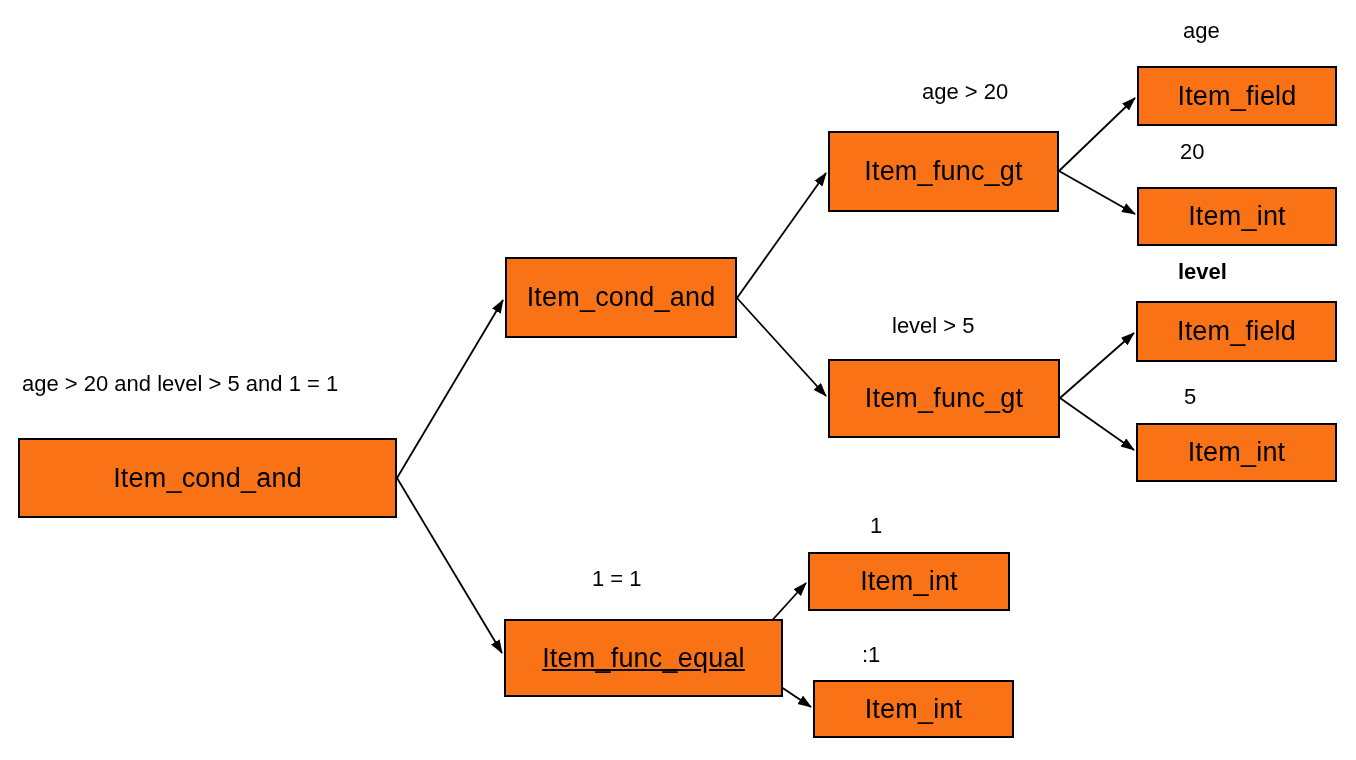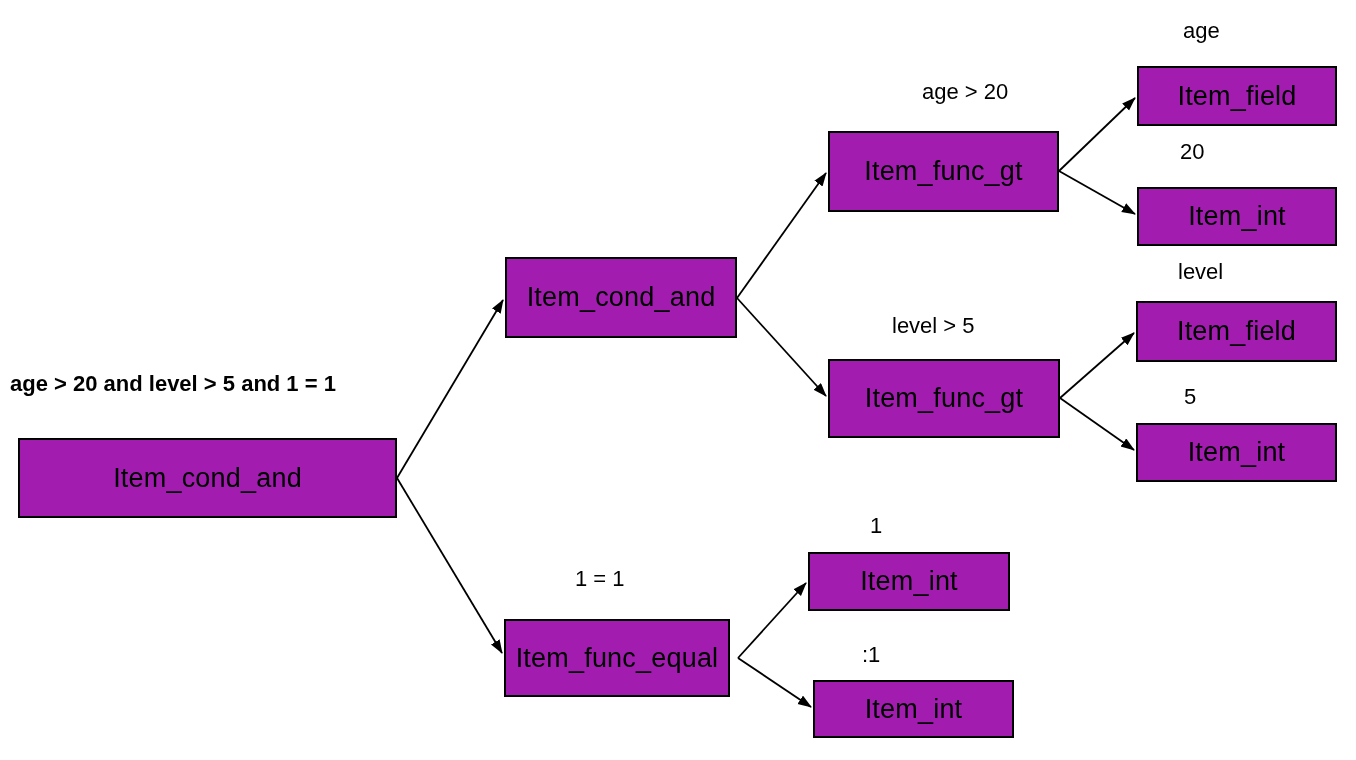--- a/index.html
+++ b/index.html
@@ -20,21 +20,21 @@
     left: 0;
     top: 0;
     width: 1356px;
     height: 760px;
     pointer-events: none;
   }
   .node {
     position: absolute;
     box-sizing: border-box;
     border: 2.5px solid #000000;
-    background: #a21caf;
+    background: #f97316;
     display: flex;
     align-items: center;
     justify-content: center;
     color: #000000;
     font-size: 27px;
     letter-spacing: 0.2px;
     white-space: nowrap;
   }
   .annotation {
     position: absolute;
@@ -85,32 +85,32 @@
     </div>
     <div class="node" style="left: 1137px; top: 187px; width: 200px; height: 59px;">
       <span>Item_int</span>
     </div>
     <div class="node" style="left: 1136px; top: 301px; width: 201px; height: 61px;">
       <span>Item_field</span>
     </div>
     <div class="node" style="left: 1136px; top: 423px; width: 201px; height: 59px;">
       <span>Item_int</span>
     </div>
-    <div class="node" style="left: 504px; top: 619px; width: 226px; height: 78px;">
+    <div class="node" style="left: 504px; top: 619px; width: 279px; height: 78px; text-decoration: underline;">
       <span>Item_func_equal</span>
     </div>
     <div class="node" style="left: 808px; top: 552px; width: 202px; height: 59px;">
       <span>Item_int</span>
     </div>
     <div class="node" style="left: 813px; top: 680px; width: 201px; height: 58px;">
       <span>Item_int</span>
     </div>
-    <div class="annotation" style="left: 10px; top: 371px; font-weight: bold;">age &gt; 20 and level &gt; 5 and 1 = 1</div>
+    <div class="annotation" style="left: 22px; top: 371px;">age &gt; 20 and level &gt; 5 and 1 = 1</div>
     <div class="annotation" style="left: 880px; top: 79px; margin-left: 42px;">age &gt; 20</div>
     <div class="annotation" style="left: 892px; top: 313px;">level &gt; 5</div>
     <div class="annotation" style="left: 1183px; top: 18px;">age</div>
     <div class="annotation" style="left: 1180px; top: 139px;">20</div>
-    <div class="annotation" style="left: 1178px; top: 259px;">level</div>
+    <div class="annotation" style="left: 1178px; top: 259px; font-weight: bold;">level</div>
     <div class="annotation" style="left: 1184px; top: 384px;">5</div>
-    <div class="annotation" style="left: 575px; top: 566px;">1 = 1</div>
+    <div class="annotation" style="left: 592px; top: 566px;">1 = 1</div>
     <div class="annotation" style="left: 870px; top: 513px;">1</div>
     <div class="annotation" style="left: 862px; top: 642px;">:1</div>
   </div>
 
 </body></html>

